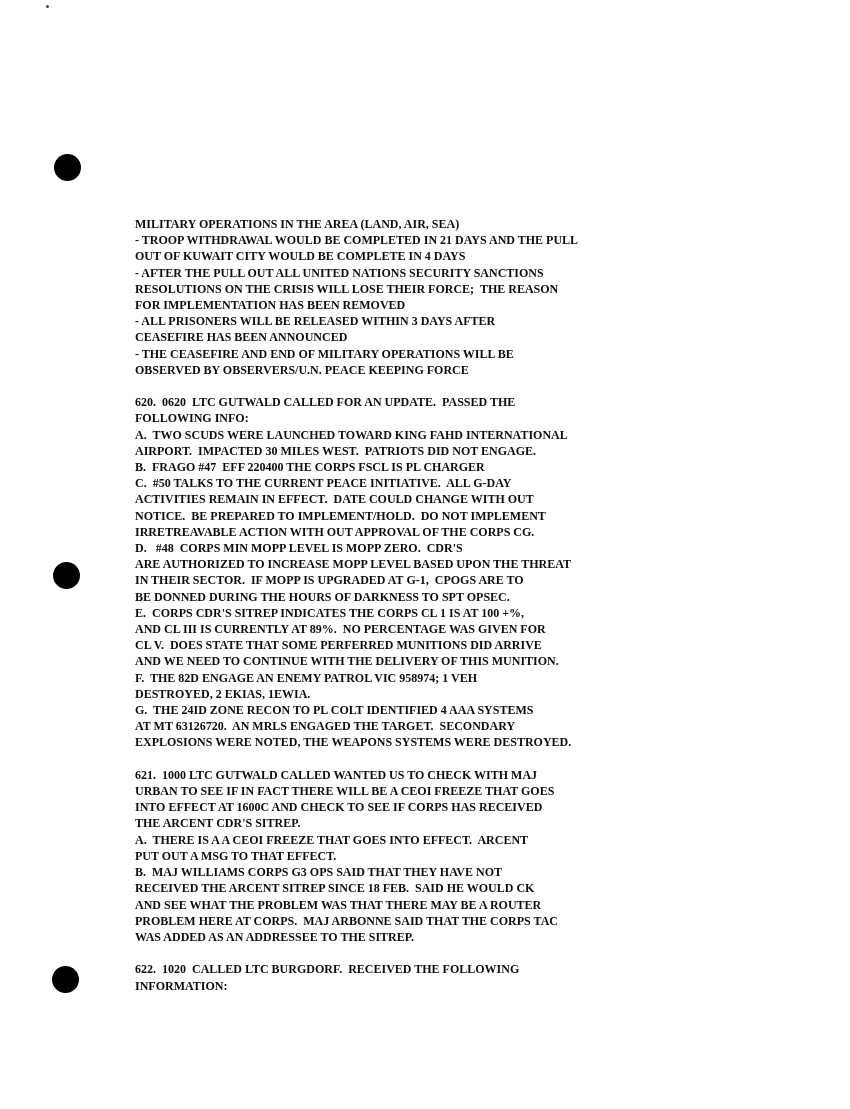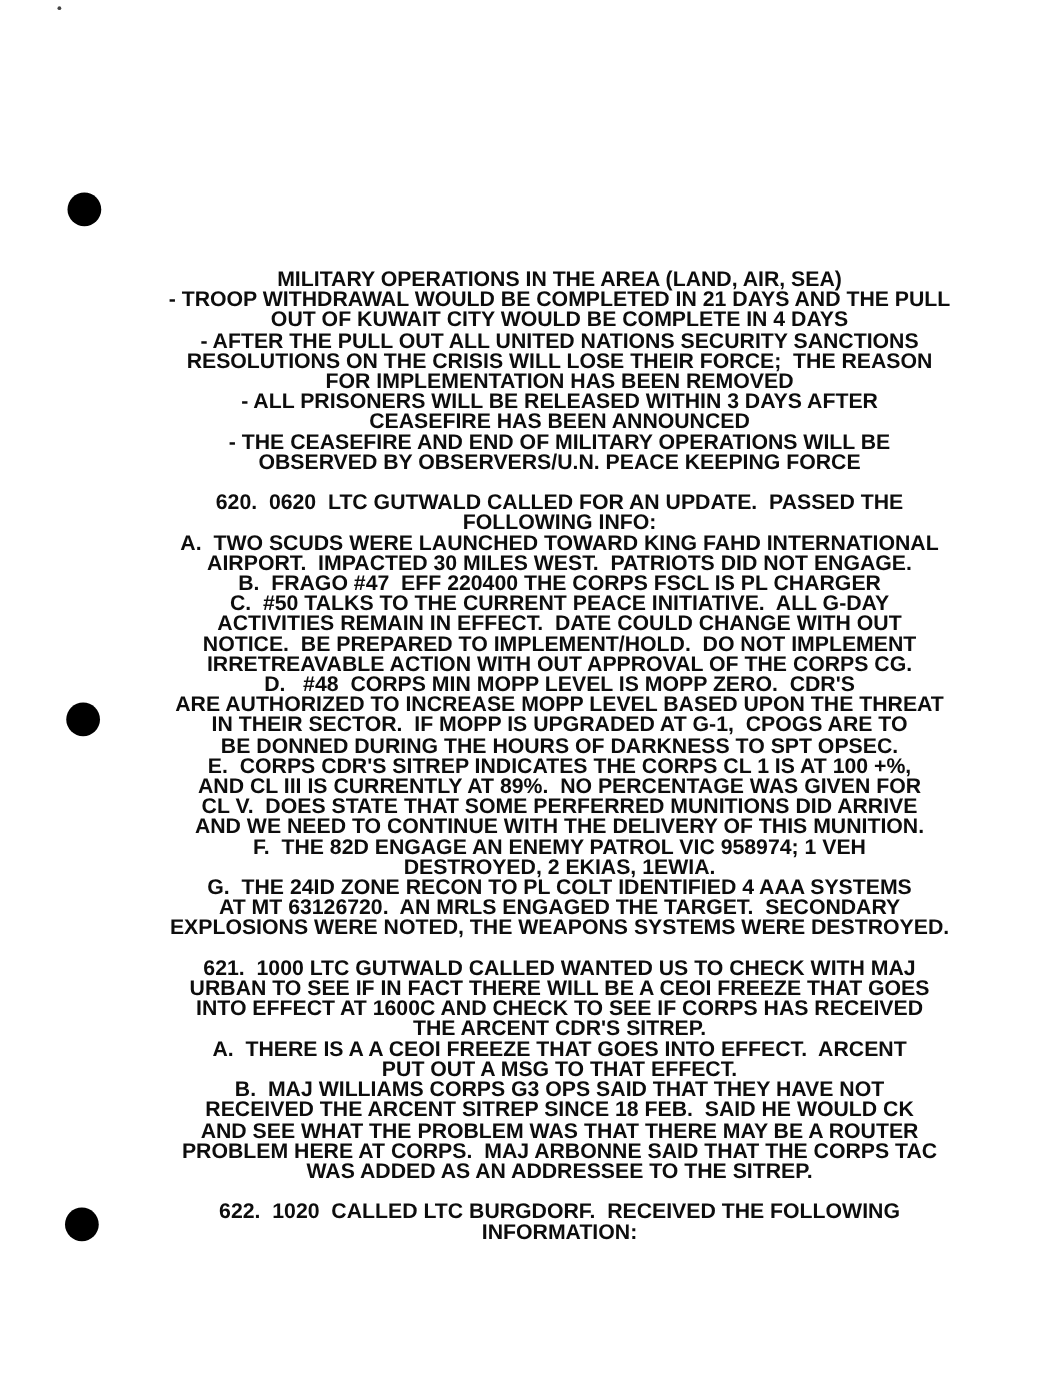--- a/index.html
+++ b/index.html
@@ -30,28 +30,27 @@
     border-radius: 50%;
     background: #000000;
   }
   .hole-top    { left: 54px; top: 154px; }
   .hole-middle { left: 53px; top: 562px; }
   .hole-bottom { left: 52px; top: 966px; }
   .text-block {
     position: absolute;
     left: 135px;
     top: 216px;
-    font-family: Liberation Sans, sans-serif;
-    font-size: 17px;
+    font-family: Liberation Serif, serif;
+    font-size: 12px;
     line-height: 16.2px;
     font-weight: 700;
     color: #0d0d0d;
     white-space: pre;
     letter-spacing: 0px;
-    text-align: center;
   }
   .section {
     margin: 0 0 16.2px 0;
   }
   .line {
     white-space: pre;
   }
 </style>
 </head>
 <body>

